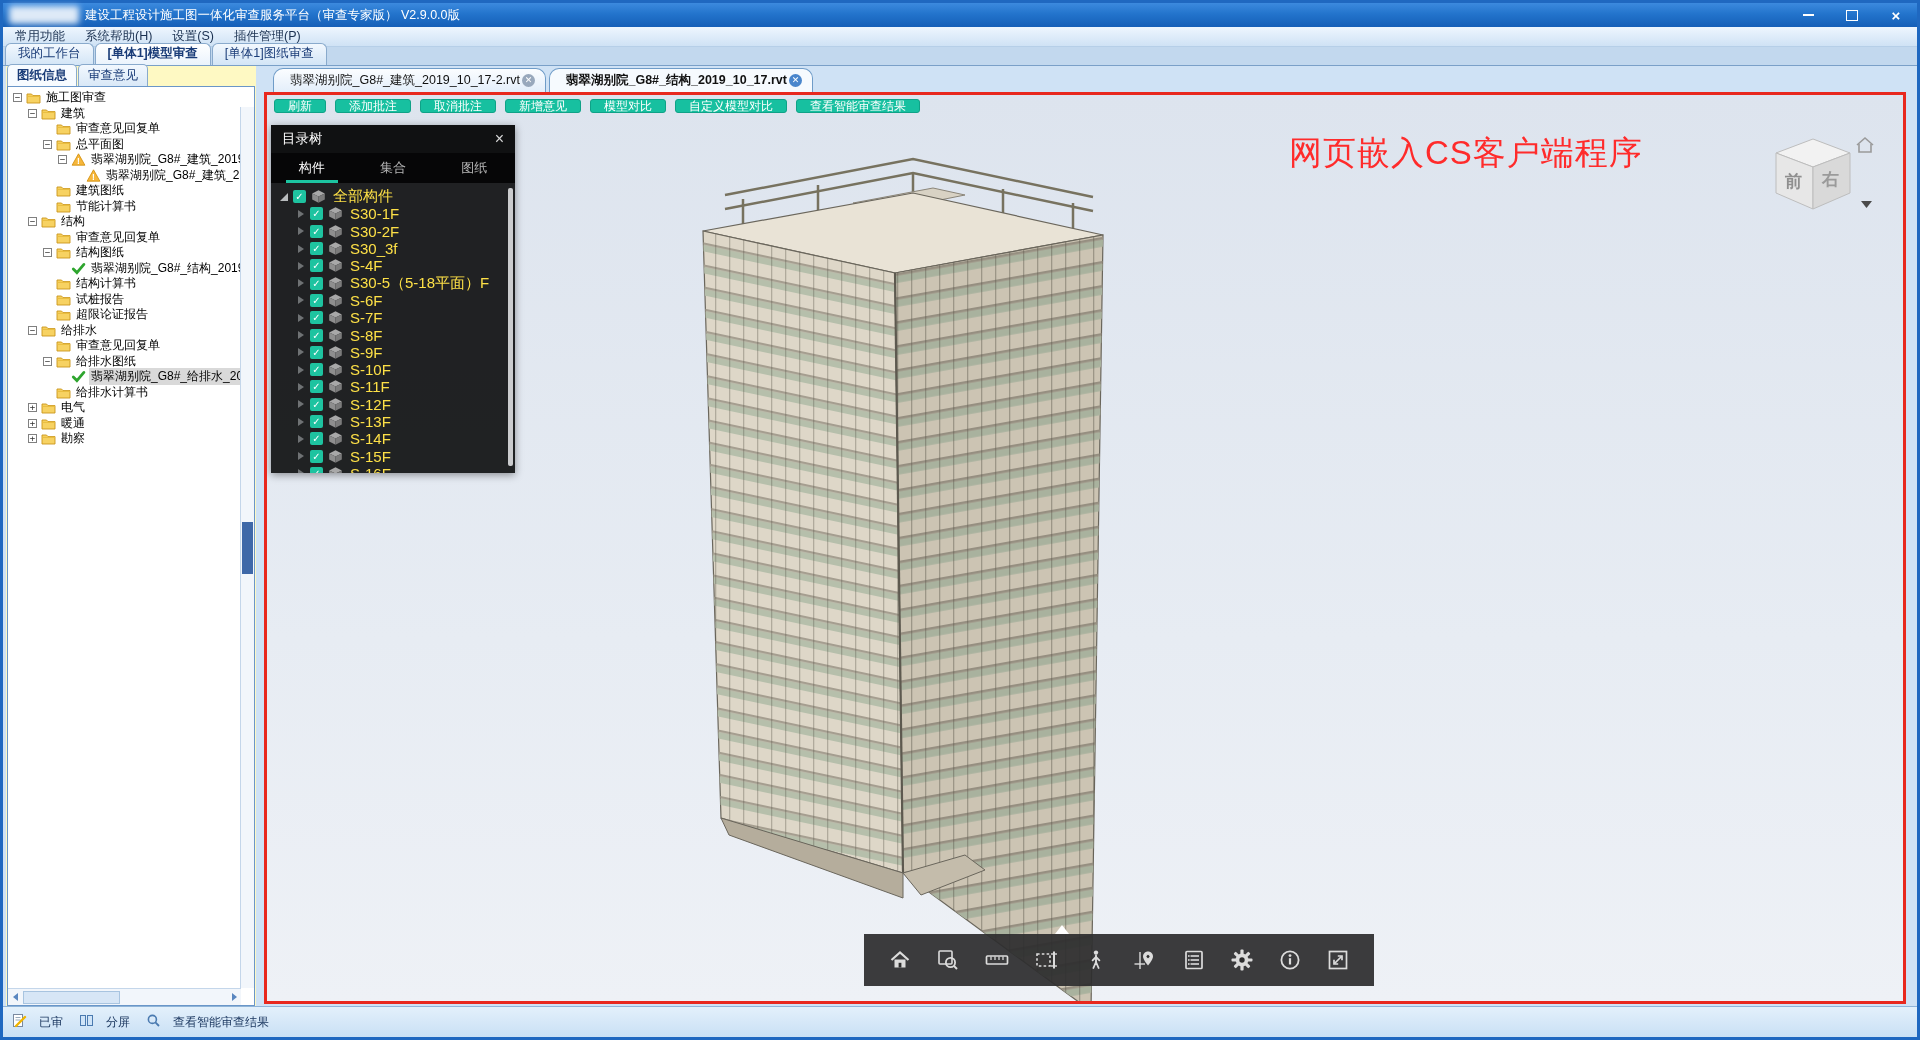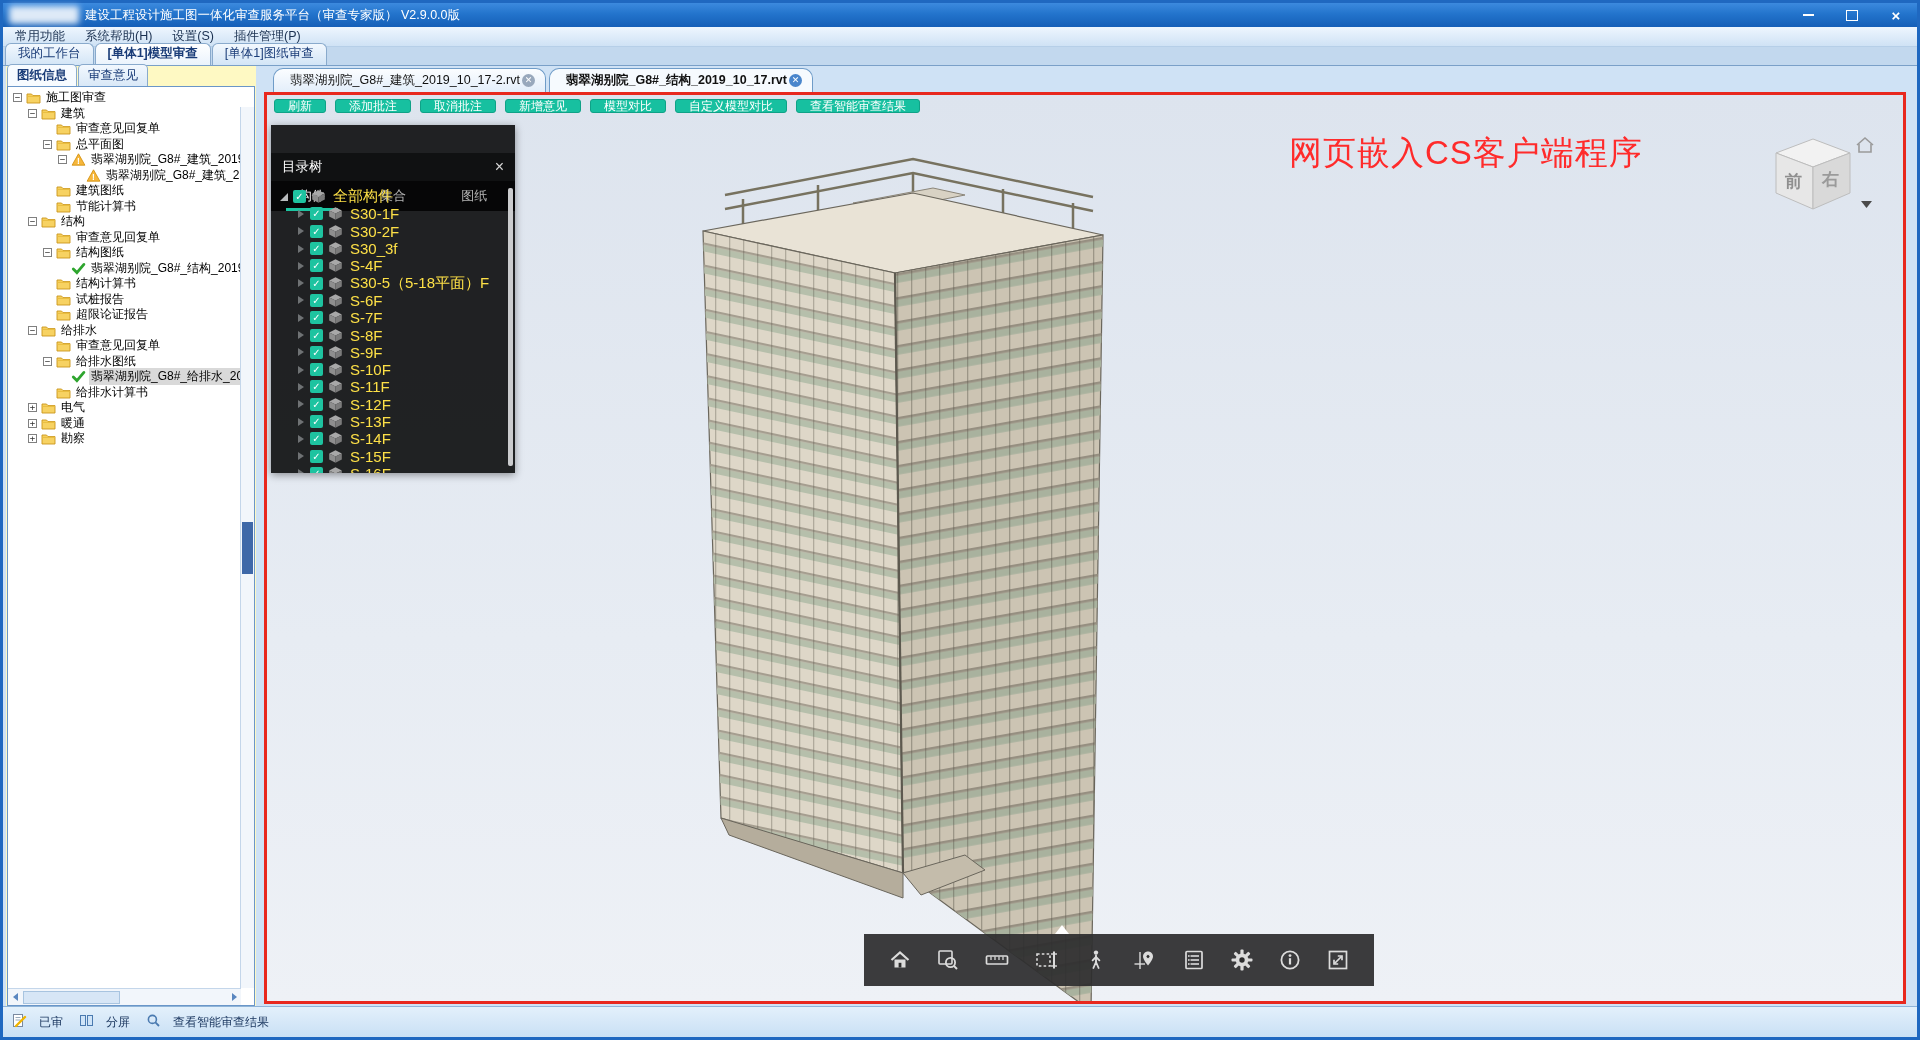--- a/index.html
+++ b/index.html
@@ -63,21 +63,21 @@
   .viewer{position:absolute;left:261px;right:11px;top:89px;bottom:33px;border:3px solid #e8281e;box-sizing:border-box;
     background:linear-gradient(180deg,#dde4ee 0%,#e7ecf3 60%,#eef1f6 100%);overflow:hidden;}
   .vtoolbar{position:absolute;left:7px;top:4px;display:flex;gap:9px;}
   .vbtn{height:14px;padding:0 13px;font-size:12px;color:#fff;background:#17c0a0;border:1px solid #0fa287;
     border-radius:3px;display:flex;align-items:center;white-space:nowrap;font-family:inherit;}
   .annotation{position:absolute;left:1022px;top:36px;font-size:33px;font-weight:normal;color:#ff2b2b;letter-spacing:1px;white-space:nowrap;}
   .building{position:absolute;left:336px;top:38px;}
   
   .catalog{position:absolute;left:4px;top:30px;width:244px;height:348px;background:rgba(24,25,26,.96);
     box-shadow:0 2px 8px rgba(0,0,0,.4);overflow:hidden;}
-  .cat-title{height:28px;background:#101112;display:flex;align-items:center;justify-content:space-between;padding:0 11px;margin-top:28px;}
+  .cat-title{height:28px;background:#101112;display:flex;align-items:center;justify-content:space-between;padding:0 11px;}
   .cat-title .t{color:#fff;font-size:13.5px;}
   .cat-close{color:#d8d8d8;font-size:16px;line-height:1;}
   .cat-tabs{height:30px;background:#060607;display:flex;}
   .cat-tab{flex:1;display:flex;align-items:center;justify-content:center;color:#b5b5b5;font-size:13px;position:relative;}
   .cat-tab.active{color:#fff;}
   .cat-tab.active::after{content:"";position:absolute;left:18%;right:18%;bottom:0;height:3px;background:#1cc4a1;}
   .cat-body{position:absolute;left:0;right:0;top:58px;bottom:0;padding-top:5px;overflow:hidden;}
   .crow{display:flex;align-items:center;height:17.3px;padding-left:9px;white-space:nowrap;}
   .crow.child{padding-left:27px;}
   .c-arrow{width:0;height:0;border-top:4px solid transparent;border-bottom:4px solid transparent;border-left:6px solid #6f7274;margin-right:6px;flex:0 0 auto;}

